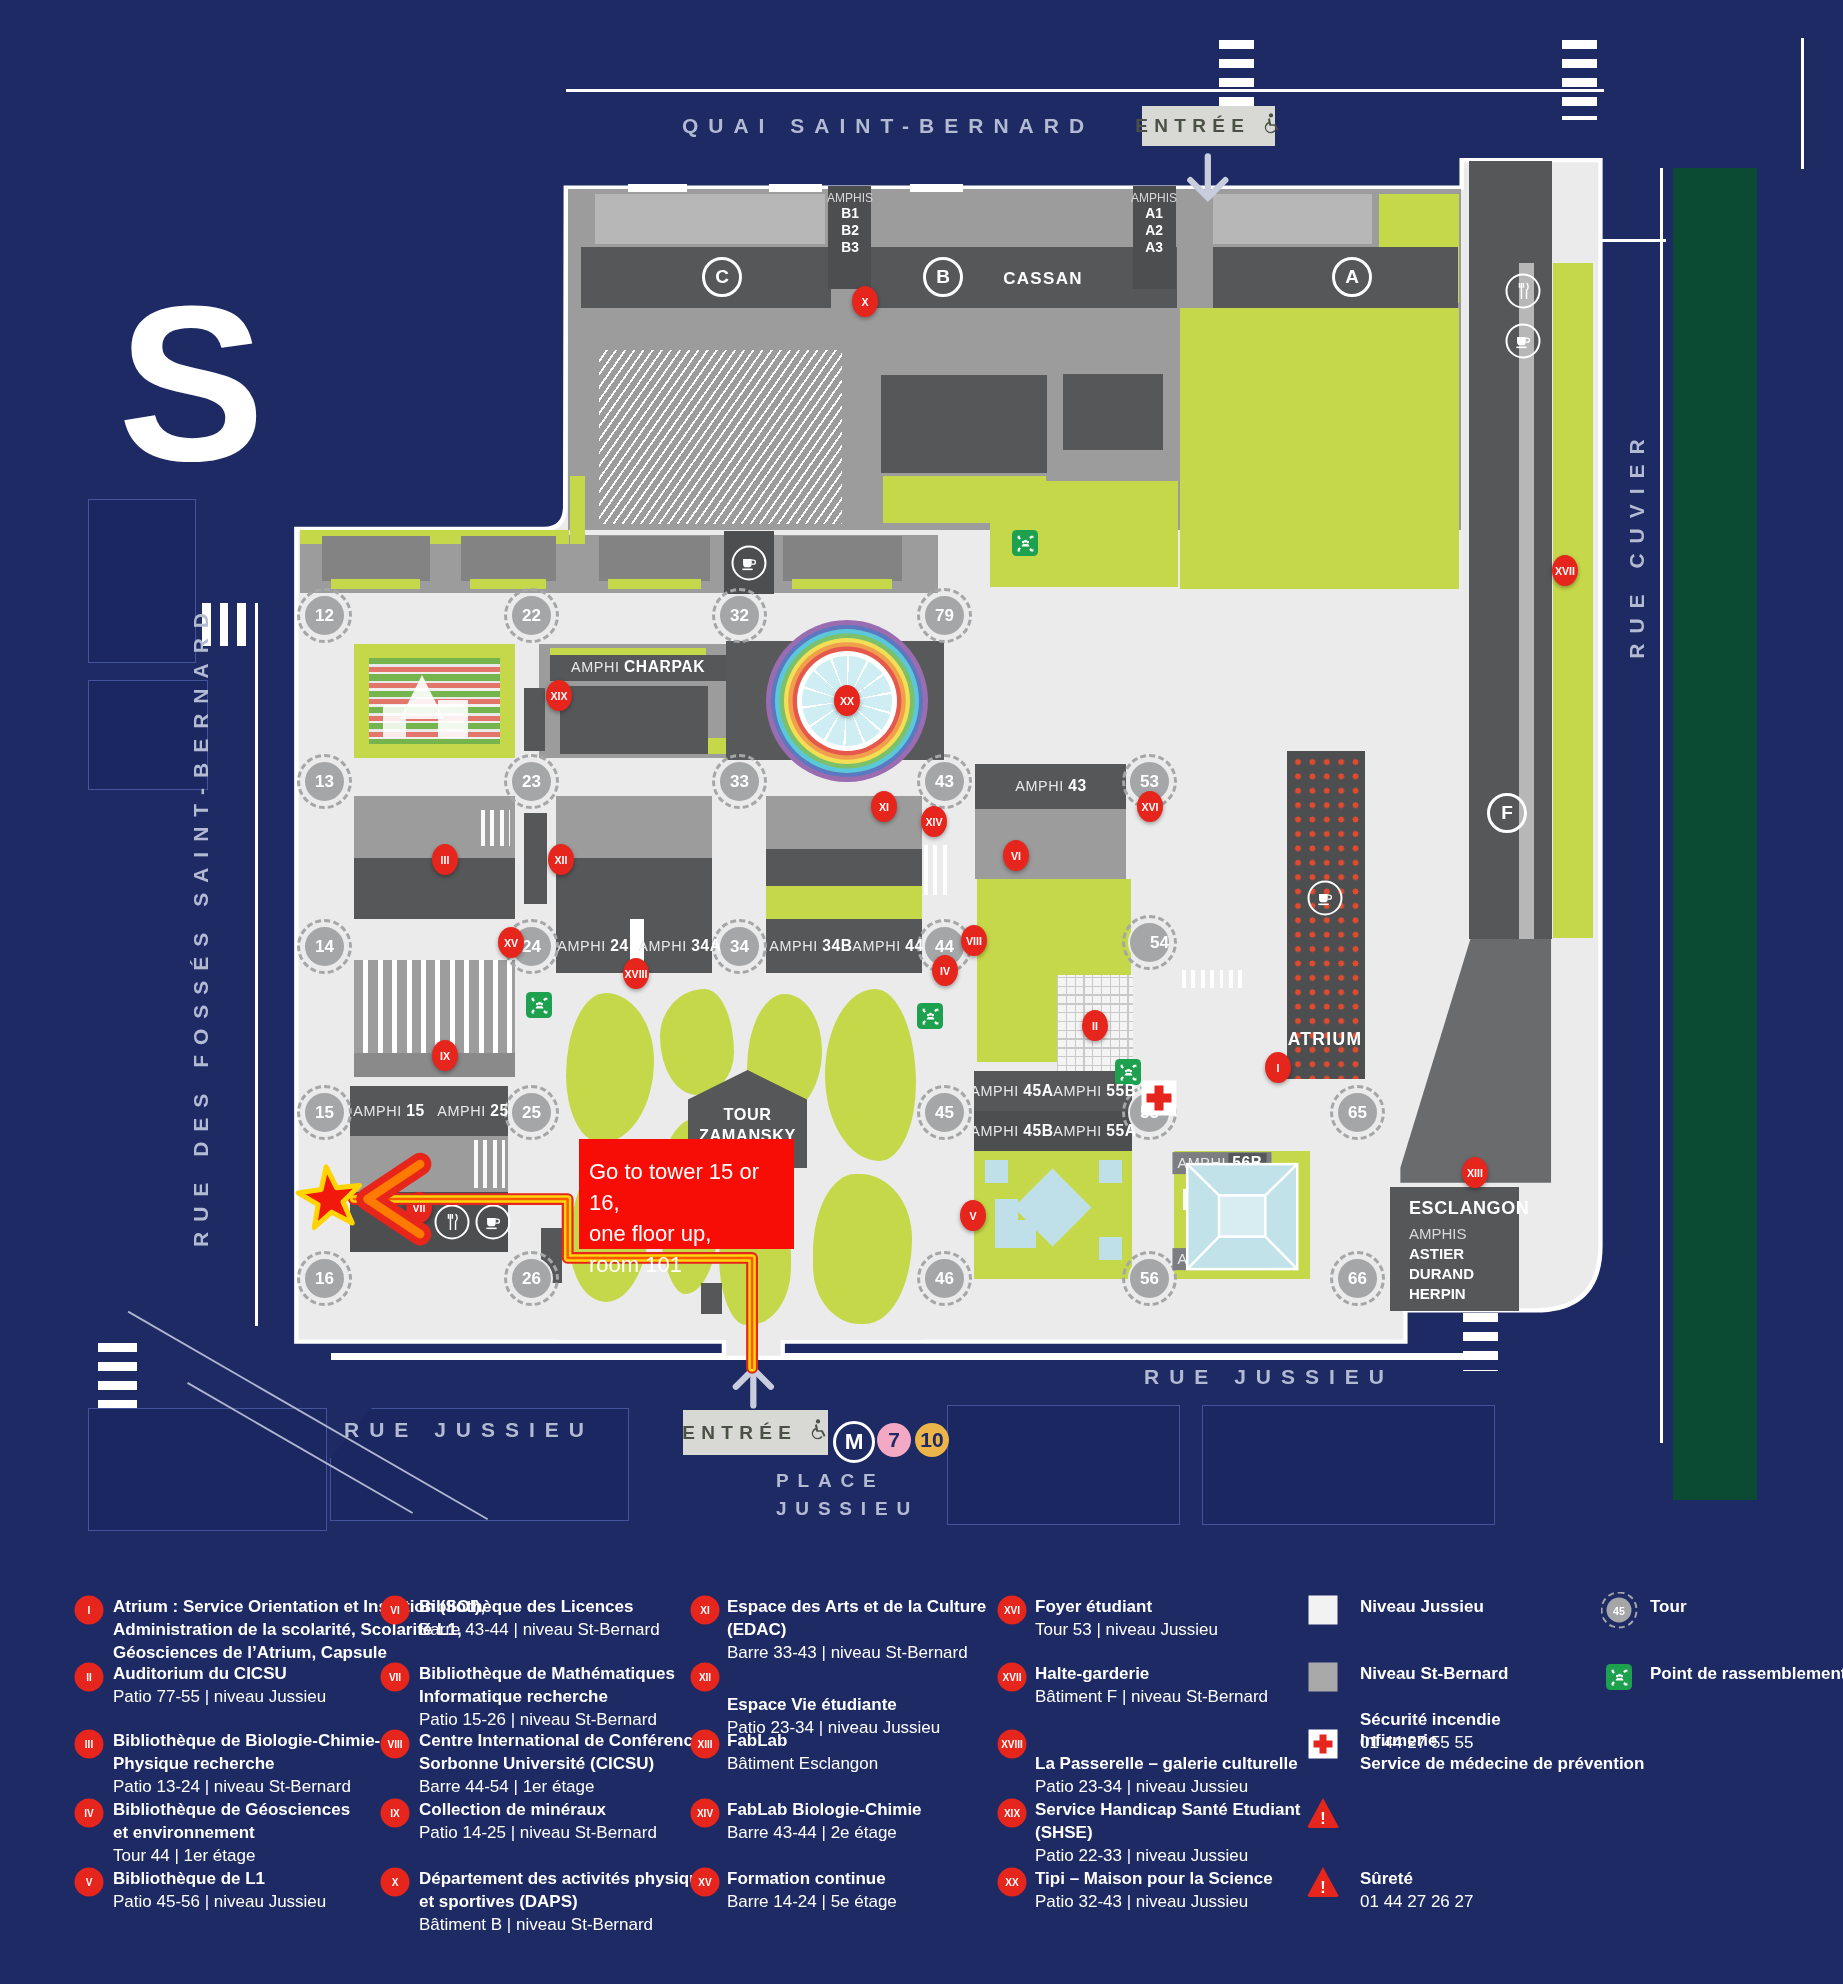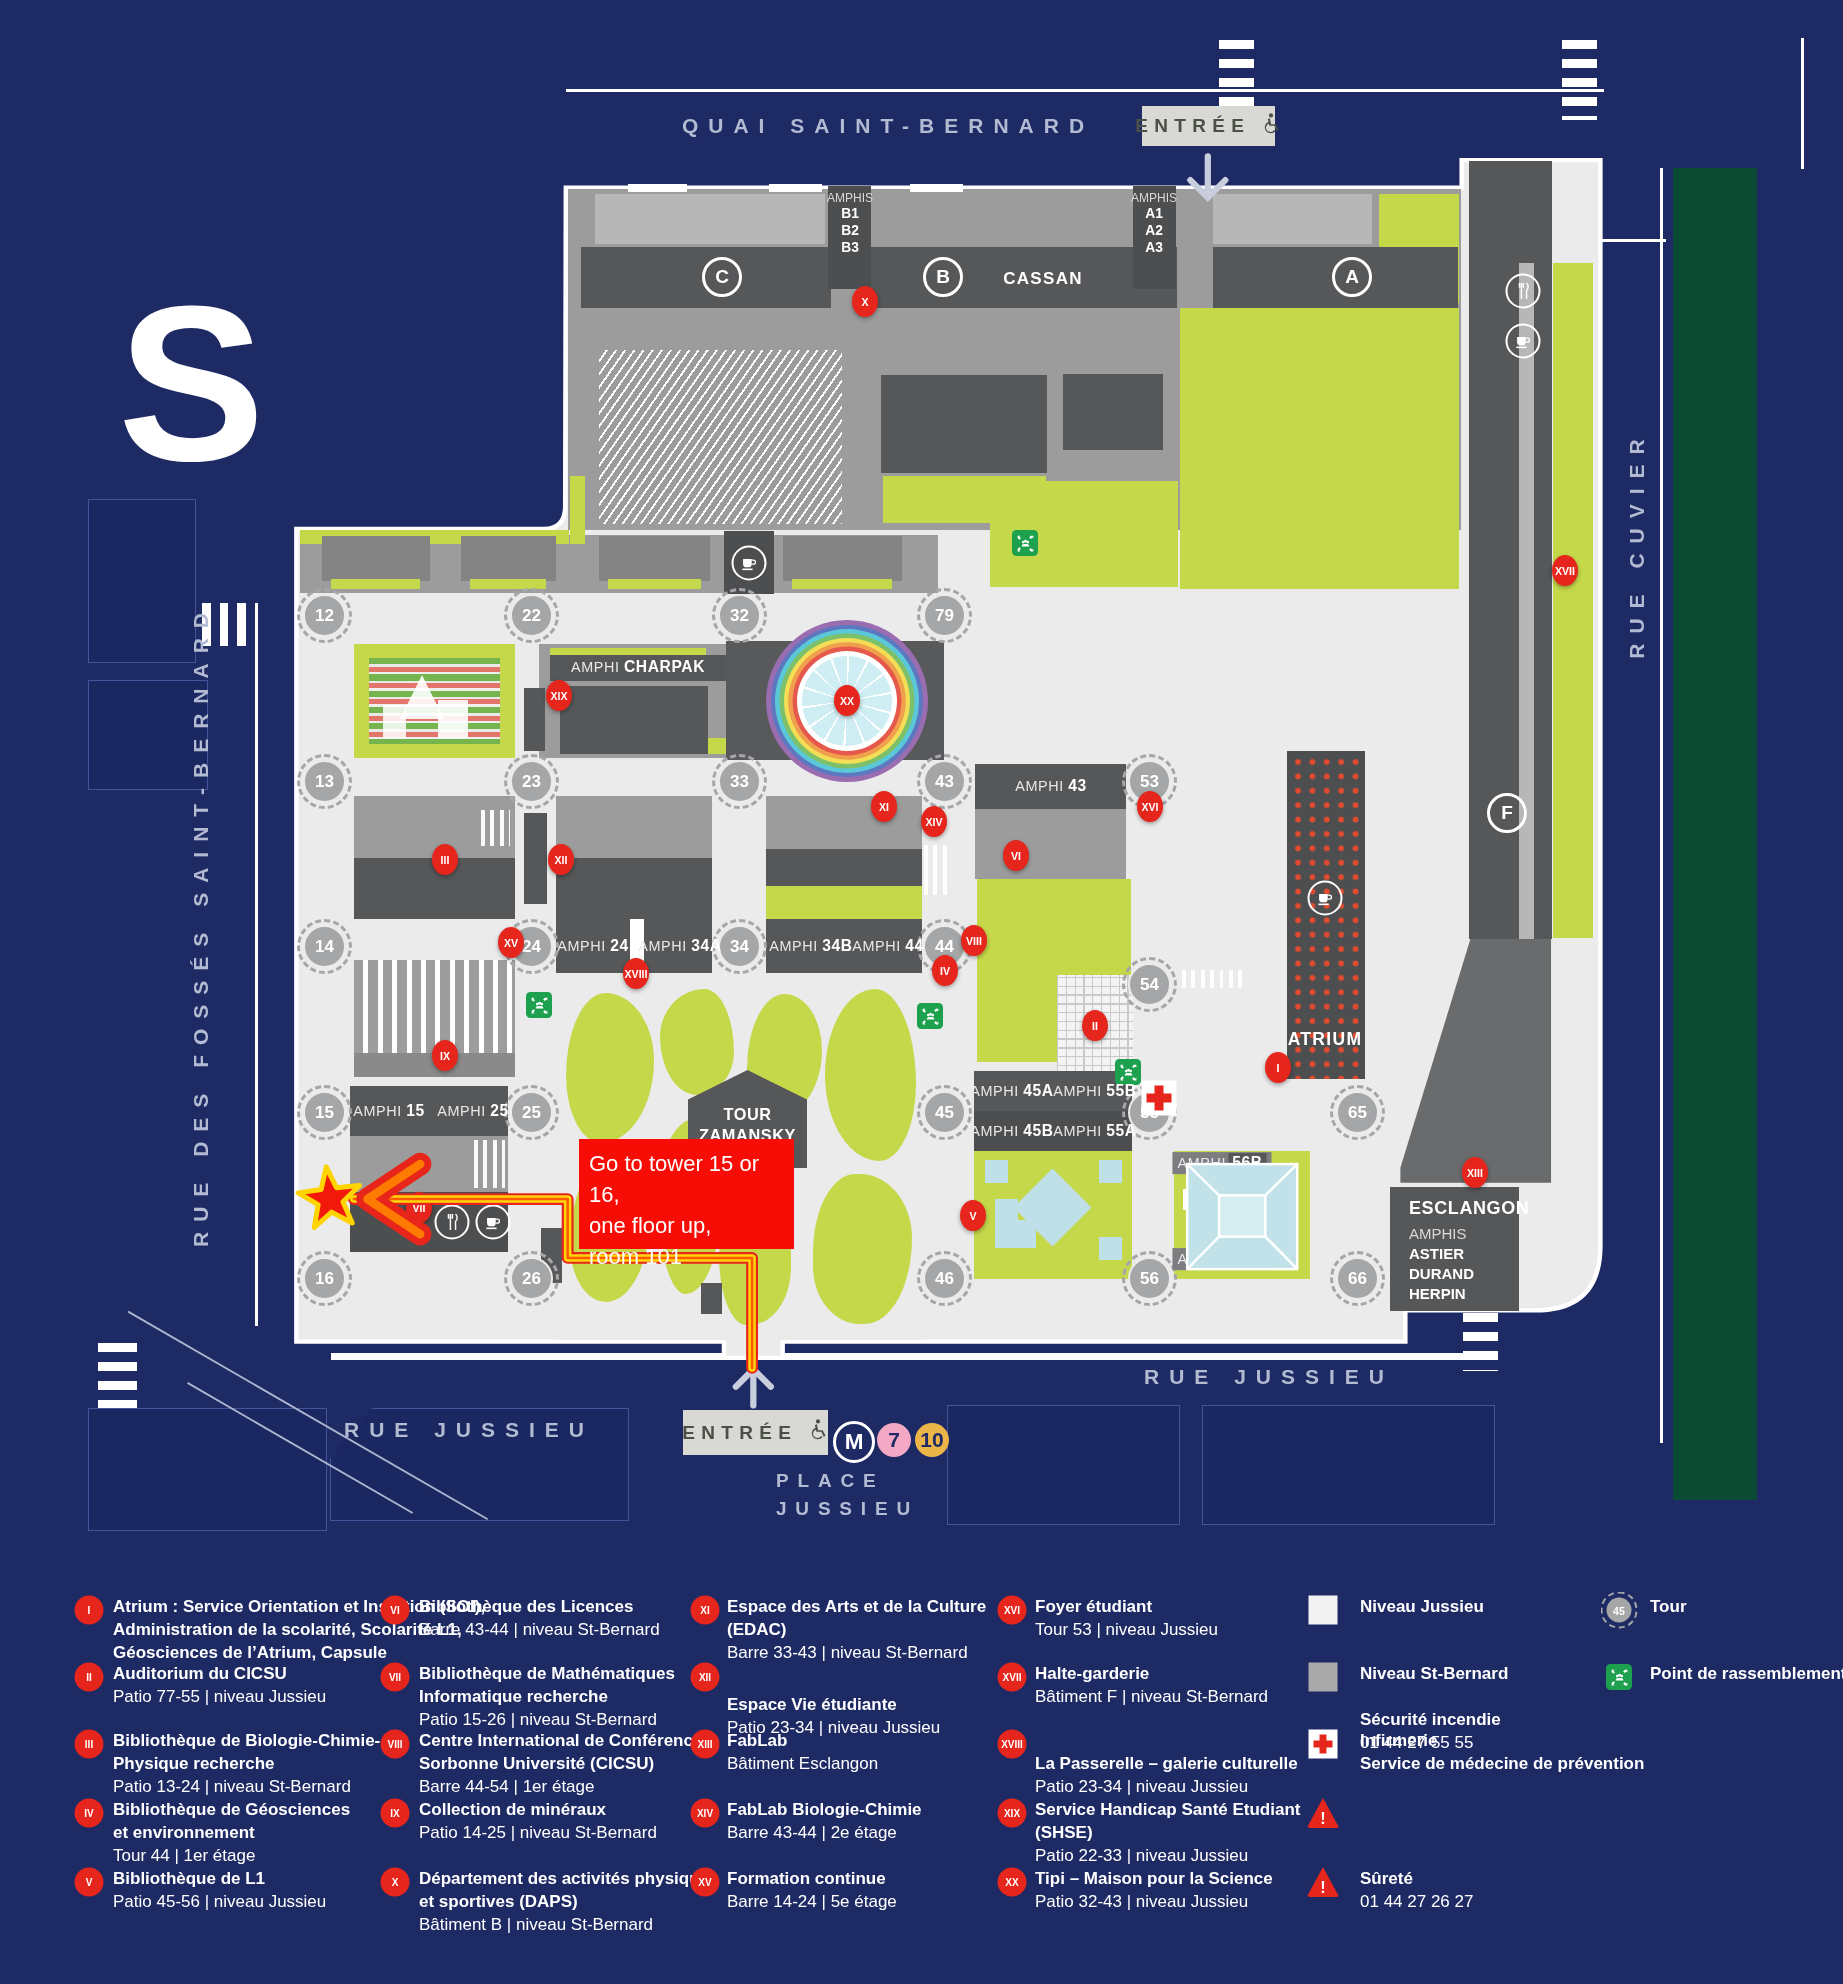--- a/index.html
+++ b/index.html
@@ -53,21 +53,21 @@
   
   #zamansky{position:absolute;left:688px;top:1070px;width:119px;height:98px;background:#565759;
             clip-path:polygon(50% 0,100% 30%,100% 100%,0 100%,0 30%);display:flex;flex-direction:column;align-items:center;
             justify-content:center;color:#fff;font-weight:bold;font-size:16.3px;line-height:21px;letter-spacing:0.6px;padding-top:11.3px;box-sizing:border-box;}
   #atrium-label{position:absolute;left:1325px;top:1039px;transform:translate(-50%,-50%);color:#fff;font-weight:bold;font-size:17.5px;letter-spacing:1.3px;}
   #esclangon{position:absolute;left:1390px;top:1187px;width:129px;height:124px;background:#565759;color:#fff;box-sizing:border-box;padding:11.3px 0 0 19px;}
   #esclangon .t{font-weight:bold;font-size:18px;letter-spacing:0.6px;}
   #esclangon .s{font-size:15px;line-height:20px;color:#d9d9d9;margin-top:5px;}
   #esclangon .s b{color:#fff;}
   
-  #annot{position:absolute;background:#f70d05;color:#fff;font-size:22px;line-height:31px;padding:9px 10px;box-sizing:border-box;z-index:60;}
+  #annot{position:absolute;background:#f70d05;color:#fff;font-size:22px;line-height:31px;padding:17px 10px;box-sizing:border-box;z-index:60;}
   
   .lg-icon{position:absolute;transform:translate(-50%,-50%);}
   .lg-roman{width:29px;height:29px;border-radius:50%;background:#e6251c;color:#fff;display:flex;align-items:center;justify-content:center;font-weight:bold;font-size:10px;}
   .lg-sq{width:29px;height:29px;}
   .lg-text{position:absolute;color:#fff;font-size:17px;line-height:23px;white-space:nowrap;}
   .lg-text .b{font-weight:bold;}
   .warn{width:32.5px;height:30px;background:#e6251c;clip-path:polygon(50% 0,100% 100%,0 100%);display:flex;align-items:flex-end;justify-content:center;color:#fff;font-weight:bold;font-size:16.3px;border-radius:3.8px;}
   .ltower{position:relative;width:25px;height:25px;border-radius:50%;background:#a5a6a8;color:#fff;font-weight:bold;font-size:10.6px;display:flex;align-items:center;justify-content:center;}
   .ltower::after{content:"";position:absolute;inset:-5.6px;border:2.5px dashed #a5a6a8;border-radius:50%;}
   
@@ -308,21 +308,21 @@
       </div>
       <div class="tower" style="left: 510px; top: 925px;">
         <span>24</span>
       </div>
       <div class="tower" style="left: 718px; top: 925px;">
         <span>34</span>
       </div>
       <div class="tower" style="left: 923px; top: 925px;">
         <span>44</span>
       </div>
-      <div class="tower" style="left: 1128px; top: 963px;">
+      <div class="tower" style="left: 1128px; top: 921px; justify-content: flex-end;">
         <span>54</span>
       </div>
       <div class="tower" style="left: 303px; top: 1091px;">
         <span>15</span>
       </div>
       <div class="tower" style="left: 510px; top: 1091px;">
         <span>25</span>
       </div>
       <div class="tower" style="left: 923px; top: 1091px;">
         <span>45</span>

